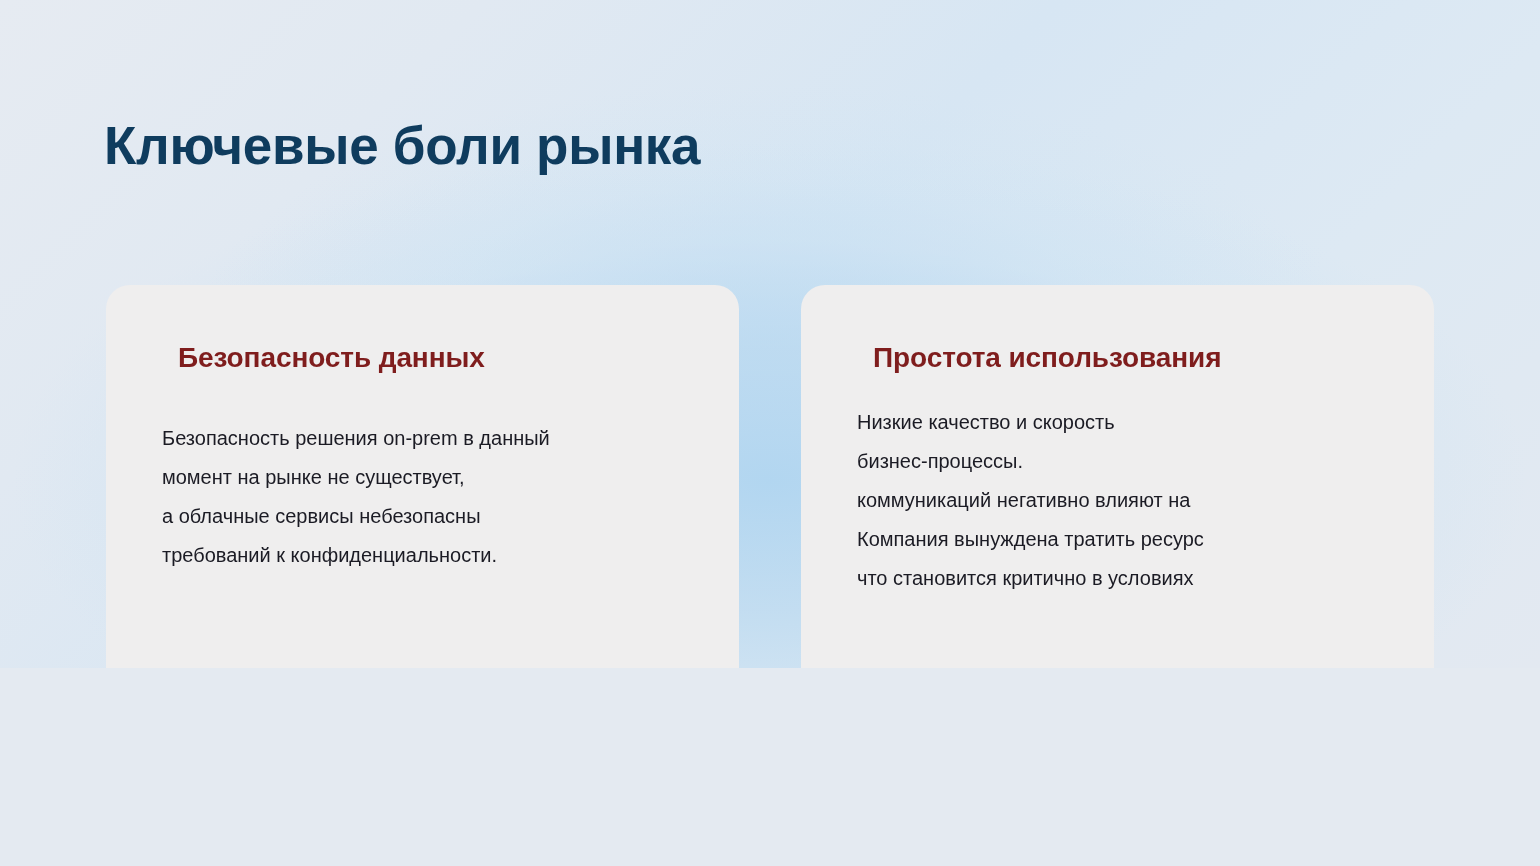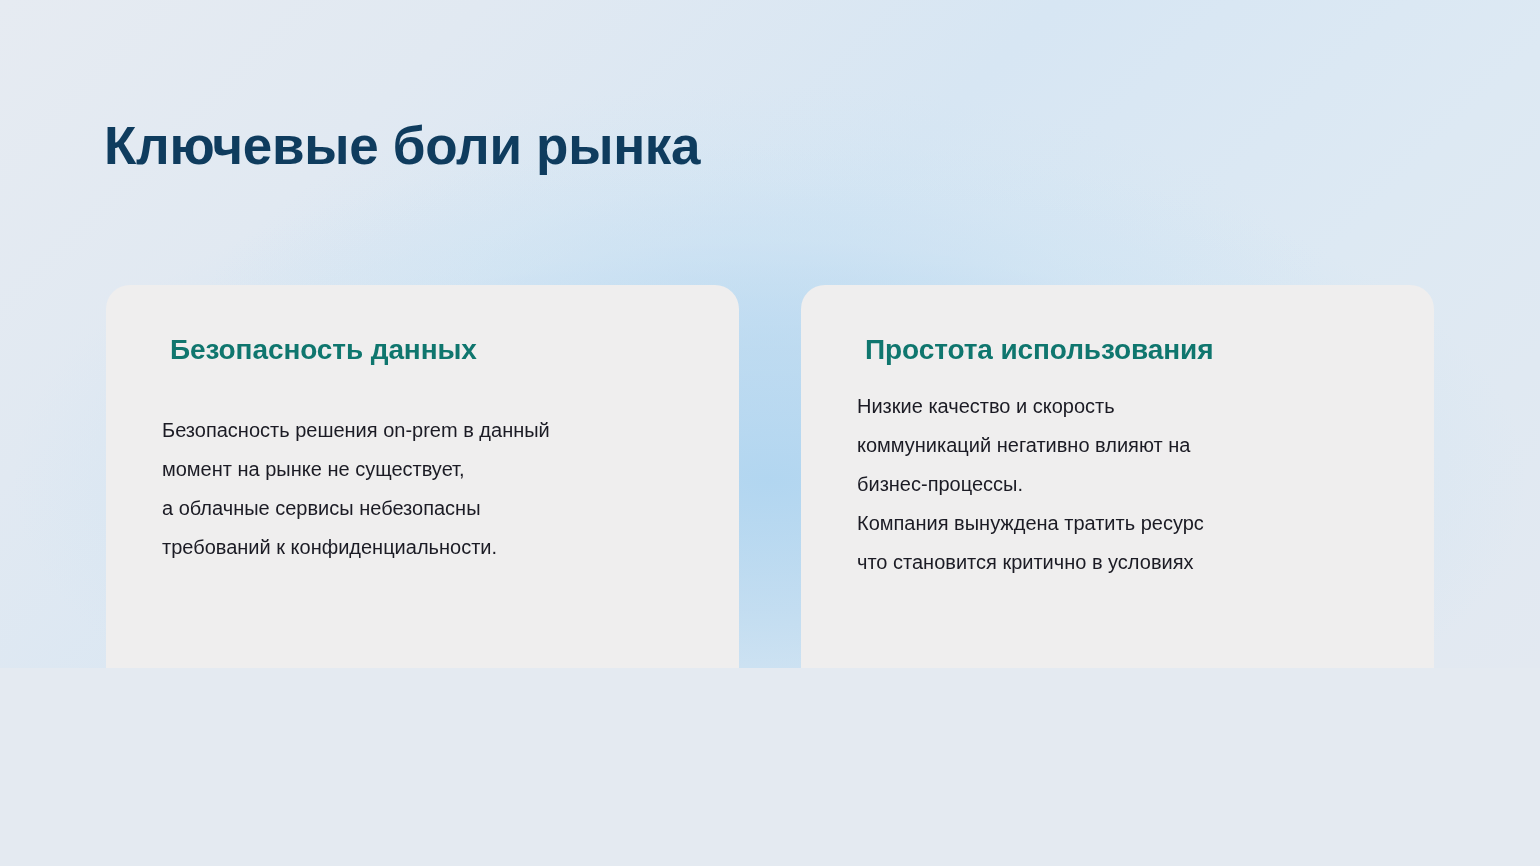--- a/index.html
+++ b/index.html
@@ -67,41 +67,41 @@
   .card {
     width: 633px;
     height: 448px;
     box-sizing: border-box;
     background: #efeeee;
     border-radius: 24px;
     padding: 40px 56px 0 56px;
   }
 
   .card-title {
-    margin: 8px;
+    margin: 16px;
     font-size: 28px;
     line-height: 1.2;
     font-weight: bold;
-    color: #0f766e;
+    color: #7f1d1d;
     letter-spacing: -0.1px;
     white-space: nowrap;
   }
 
   .card-body {
     margin: 0;
     color: #1b1b24;
     font-size: 20px;
     line-height: 39px;
     font-weight: normal;
   }
 
   
   .card-left .card-body { margin-top: 44px; }
   
-  .card-right .card-body { margin-top: 20px; }
+  .card-right .card-body { margin-top: 28px; }
 
   .card-body .line {
     display: block;
     white-space: nowrap;
   }
 </style>
 </head>
 <body>
 
 <div class="slide">
@@ -117,21 +117,21 @@
         <span class="line">момент на рынке не существует,</span>
         <span class="line">а облачные сервисы небезопасны</span>
         <span class="line">требований к конфиденциальности.</span>
       </p>
     </section>
 
     <section class="card card-right">
       <h2 class="card-title">Простота использования</h2>
       <p class="card-body">
         <span class="line">Низкие качество и скорость</span>
+        <span class="line">бизнес-процессы.</span>
         <span class="line">коммуникаций негативно влияют на</span>
-        <span class="line">бизнес-процессы.</span>
         <span class="line">Компания вынуждена тратить ресурс</span>
         <span class="line">что становится критично в условиях</span>
       </p>
     </section>
 
   </div>
 </div>
 
 </body></html>

